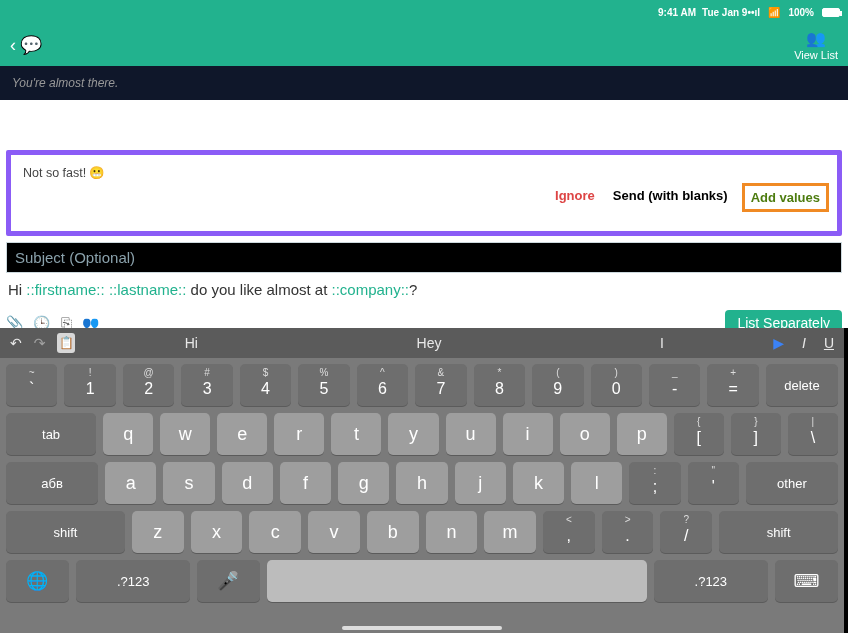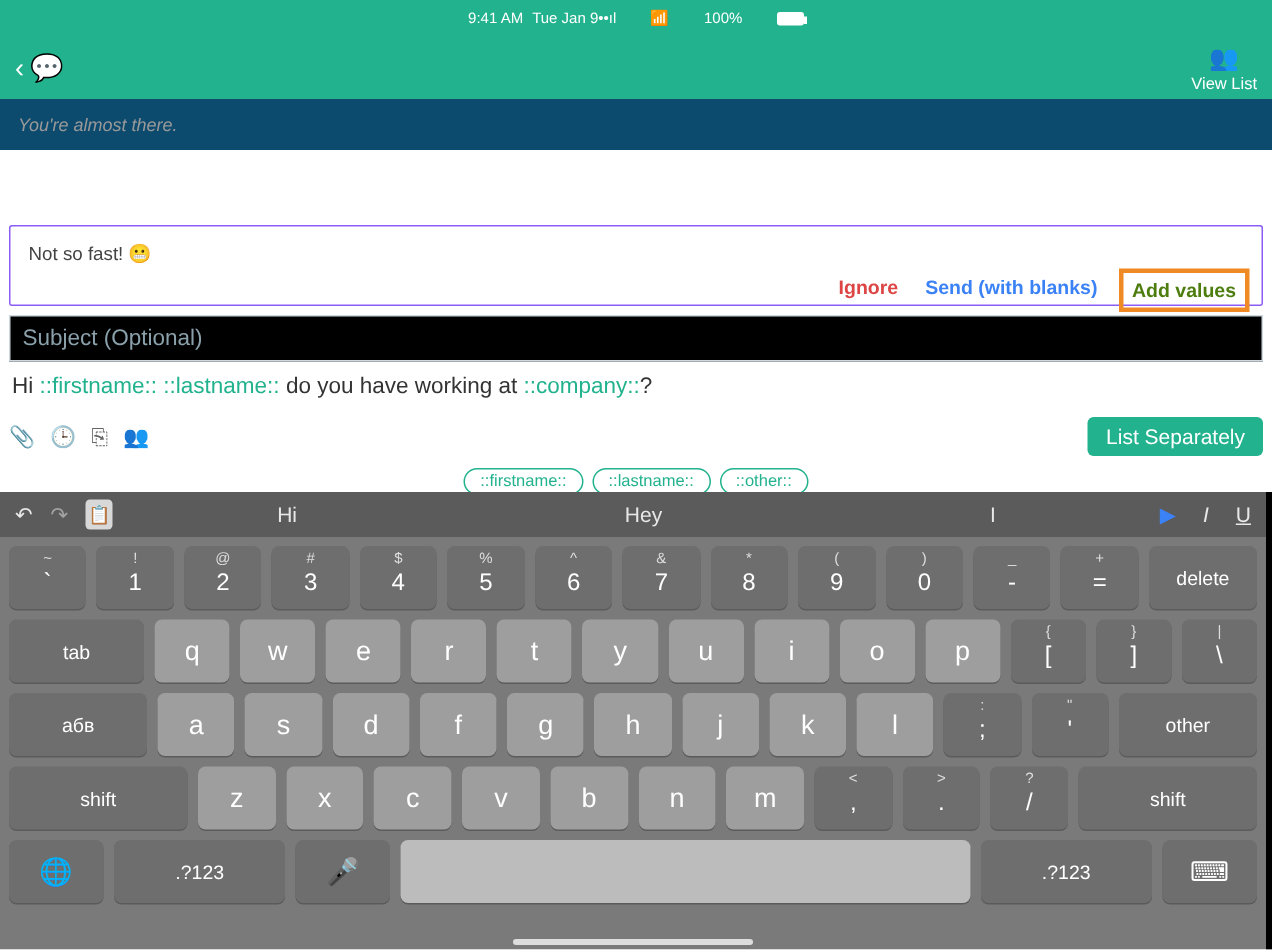--- a/index.html
+++ b/index.html
@@ -12,24 +12,25 @@
     position: relative;
   }
   .status-bar {
     height: 16px;
     background: #22b28e;
     color: #fff;
     font-size: 10px;
     display: flex;
     align-items: center;
     padding: 12px 8px;
-    justify-content: center;
+    justify-content: flex-end;
+    font-weight: bold;
   }
   .status-left { display:flex; gap:6px; }
-  .status-right { display:flex; gap:23px; align-items:center; }
+  .status-right { display:flex; gap:8px; align-items:center; }
   .header {
     height: 42px;
     background: #22b28e;
     color: #fff;
     display: flex;
     align-items: center;
     justify-content: space-between;
     padding: 0 10px;
   }
   .header-left { display:flex; align-items:center; gap:4px; font-size:18px; }
@@ -39,43 +40,43 @@
     border-radius: 6px;
     font-size: 16px;
   }
   .header-right { text-align:center; font-size:11px; }
   .header-right .icon { font-size:16px; display:block; margin-bottom:1px; }
   .almost-there {
     font-size: 12px;
     font-style: italic;
     color: #999;
     padding: 10px 12px;
-    background:#0c4a6e;
+    background:#0f172a;
   }
   .warning-box {
     margin: 0 6px;
-    border: 1px solid #8b5cf6;
+    border: 5px solid #8b5cf6;
     border-radius: 2px;
-    padding: 10px 12px 0;
+    padding: 10px 12px 24px;
     margin-top: 50px;
     position:relative;
   }
   .warning-title { font-size: 12.5px; color:#444; }
   .warning-text { font-size: 14px; color:#333; margin-top:2px; }
   .tag-company { color:#22b28e; }
   .warning-actions {
     display:flex;
     justify-content:flex-end;
     gap:18px;
     margin-top:8px;
     font-size:13px;
     font-weight:bold;
   }
   .act-ignore { color:#d44; }
-  .act-blanks { color:#3b82f6; }
+  .act-blanks { color:#000000; }
   .act-addvalues {
     color:#4d7c0f;
     border:3px solid #f08a24;
     padding:4px 6px;
     margin:-5px -4px;
   }
   .subject-bar {
     margin: 6px 6px 0;
     background:#000000;
     border:1px solid #cdd9de;
@@ -222,21 +223,21 @@
   <div class="warning-actions">
     <span class="act-ignore">Ignore</span>
     <span class="act-blanks">Send (with blanks)</span>
     <span class="act-addvalues">Add values</span>
   </div>
 </div>
 
 <div class="subject-bar">Subject (Optional)</div>
 
 <div class="message-area">
-  <span>Hi </span><span class="tag">::firstname::</span><span> </span><span class="tag">::lastname::</span><span> do you have working at </span><span class="tag">::company::</span><span>?</span>
+  <span>Hi </span><span class="tag">::firstname::</span><span> </span><span class="tag">::lastname::</span><span> do you like almost at </span><span class="tag">::company::</span><span>?</span>
 </div>
 
 <div class="toolbar">
   <div class="toolbar-left">
     <span>📎</span>
     <span>🕒</span>
     <span>⎘</span>
     <span>👥</span>
   </div>
   <button class="send-sep-btn">List Separately</button>

